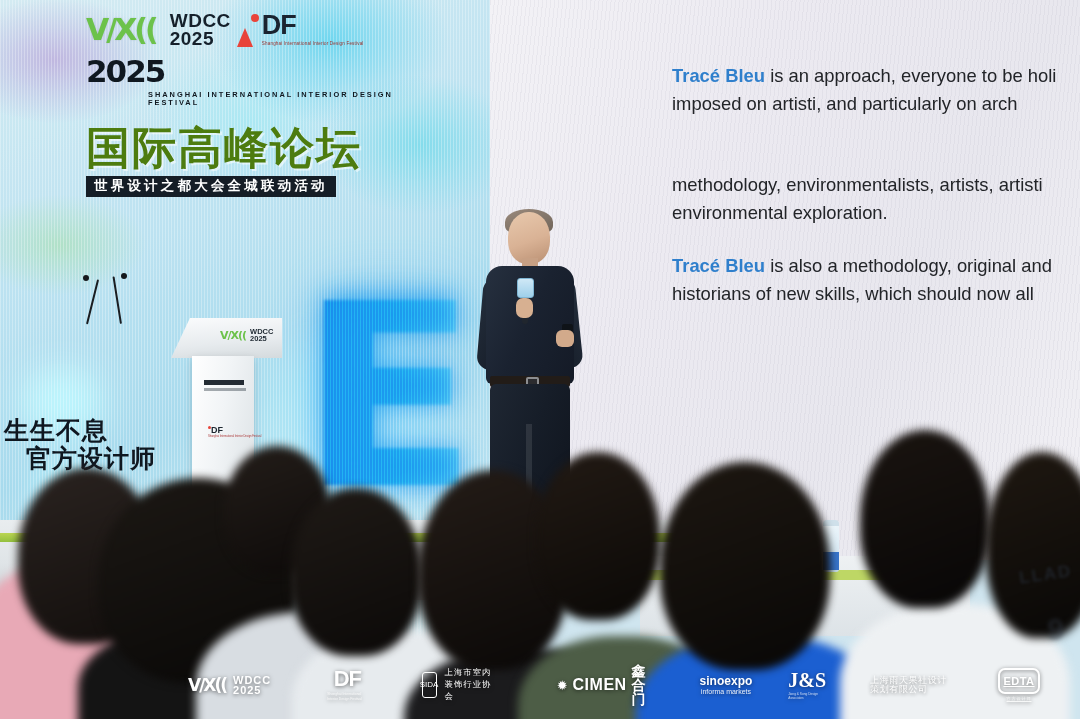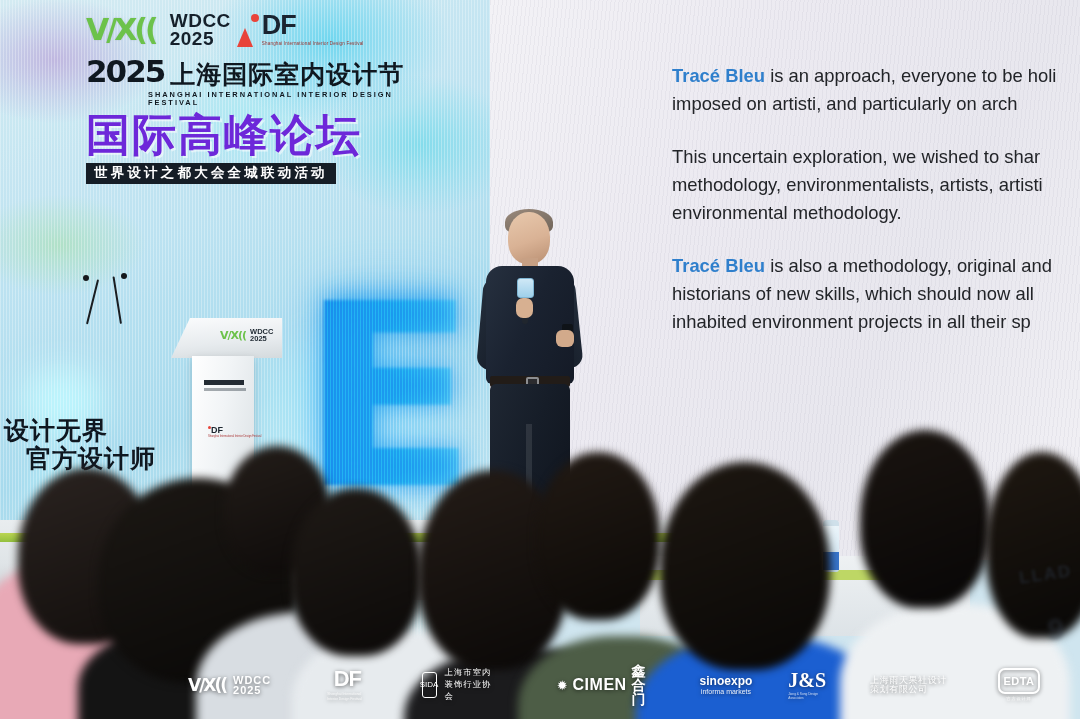--- a/index.html
+++ b/index.html
@@ -74,21 +74,21 @@
     border-bottom:19px solid #e8443a;margin-top:6px;margin-left:-14px;
   }
   .idf-txt{font:700 27px/1 "Liberation Sans",sans-serif;color:#1a2430;letter-spacing:-1px;}
   .idf-sub{font:400 4.5px/1.5 "Liberation Sans",sans-serif;color:#9b2f2a;margin-top:2px;letter-spacing:.2px;}
 
   .kv-line2{display:flex;align-items:flex-end;gap:6px;}
   .kv-2025{font:900 31px/1 "DejaVu Sans",sans-serif;color:#101820;letter-spacing:-2px;}
   .kv-cn1{font:900 25px/1 "DejaVu Sans",sans-serif;color:#101820;letter-spacing:1px;}
   .kv-en1{font:600 7.4px/1 "Liberation Sans",sans-serif;color:#101820;letter-spacing:2.0px;margin-top:4px;margin-left:62px;}
   .kv-cn2{
-    font:900 44px/1.05 "DejaVu Sans",sans-serif;color:#6d28d9;letter-spacing:2px;margin-top:6px;
+    font:900 44px/1.05 "DejaVu Sans",sans-serif;color:#4d7c0f;letter-spacing:2px;margin-top:19px;
     text-shadow:2px 2px 0 rgba(255,255,255,.55);
   }
   .kv-band{
     display:inline-block;background:#151d26;color:#fff;margin-top:5px;
     padding:3px 8px 4px;font:700 13.5px/1 "DejaVu Sans",sans-serif;letter-spacing:3.2px;
   }
 
   
   .slogan{position:absolute;left:4px;top:418px;color:#0f1720;}
   .slogan .l1{font:900 25px/1.05 "DejaVu Sans",sans-serif;letter-spacing:1px;}
@@ -212,21 +212,21 @@
   .sp-cimen .gl{font:900 13px/1 "DejaVu Sans",sans-serif;}
   .sp-cimen .nm{font:900 16px/1 "Liberation Sans",sans-serif;letter-spacing:.5px;}
   .sp-cimen .cn{font:900 14px/1 "DejaVu Sans",sans-serif;}
   .sp-sino{margin-left:54px;display:flex;flex-direction:column;}
   .sp-sino .a{font:700 12px/1.1 "Liberation Sans",sans-serif;}
   .sp-sino .b{font:400 7px/1.1 "Liberation Sans",sans-serif;opacity:.9;}
   .sp-js{margin-left:36px;display:flex;flex-direction:column;align-items:center;}
   .sp-js .a{font:700 20px/1 "Liberation Serif",serif;}
   .sp-js .b{font:400 3.2px/1.3 "Liberation Sans",sans-serif;opacity:.75;margin-top:2px;}
   .sp-cncorp{margin-left:44px;font:500 9px/1 "DejaVu Sans",sans-serif;letter-spacing:.6px;opacity:.92;}
-  .sp-edta{margin-left:50px;display:flex;flex-direction:column;align-items:center;}
+  .sp-edta{margin-left:50px;display:flex;flex-direction:column;align-items:center;text-decoration:underline;}
   .sp-edta .ring{width:42px;height:26px;border:2px solid #fff;border-radius:7px;display:flex;align-items:center;justify-content:center;
     font:700 11px/1 "Liberation Sans",sans-serif;letter-spacing:.5px;}
   .sp-edta .b{font:400 4px/1.3 "DejaVu Sans",sans-serif;opacity:.8;margin-top:2px;letter-spacing:1px;}
 
   
   .shirt-txt{position:absolute;right:8px;top:566px;color:#2a3340;opacity:.55;
     font:700 17px/1 "Liberation Sans",sans-serif;letter-spacing:2px;filter:blur(1.6px);transform:rotate(-8deg);}
   .shirt-num{position:absolute;right:16px;top:614px;color:#39424f;opacity:.45;
     font:700 30px/1 "Liberation Sans",sans-serif;filter:blur(2px);}
 </style>
@@ -258,37 +258,36 @@
         </div>
         <div>
           <div class="idf-txt">DF</div>
           <div class="idf-sub">Shanghai International Interior Design Festival</div>
         </div>
       </div>
     </div>
 
     <div class="kv-line2">
       <div class="kv-2025">2025</div>
-      <div class="kv-cn1">上海国际室内设计节</div>
     </div>
     <div class="kv-en1">SHANGHAI INTERNATIONAL INTERIOR DESIGN FESTIVAL</div>
     <div class="kv-cn2">国际高峰论坛</div>
     <div class="kv-band">世界设计之都大会全城联动活动</div>
   </div>
 
   <div class="slogan">
-    <div class="l1">设计无界</div>
+    <div class="l1">生生不息</div>
     <div class="l2">官方设计师</div>
   </div>
 
   <div class="screen">
     <div class="slide-text" id="slide-text">
         <p><span class="tb" style="color: rgb(47, 127, 204);">Tracé Bleu</span><span> is an approach, everyone to be holi</span><br><span>imposed on artisti, and particularly on arch</span></p>
-        <p><span>This uncertain exploration, we wished to shar</span><br><span>methodology, environmentalists, artists, artisti</span><br><span>environmental methodology.</span></p>
-        <p><span class="tb" style="color: rgb(47, 127, 204);">Tracé Bleu</span><span> is also a methodology, original and</span><br><span>historians of new skills, which should now all</span><br><span>inhabited environment projects in all their sp</span></p>
+        <p><br><span>methodology, environmentalists, artists, artisti</span><br><span>environmental exploration.</span></p>
+        <p><span class="tb" style="color: rgb(47, 127, 204);">Tracé Bleu</span><span> is also a methodology, original and</span><br><span>historians of new skills, which should now all</span><br></p>
       </div>
   </div>
 
   <div class="stage-floor"></div>
   <div class="stage-edge"></div>
 
   <div class="mic-stem ms1"></div>
   <div class="mic-stem ms2"></div>
   <div class="mic-head mh1"></div>
   <div class="mic-head mh2"></div>

